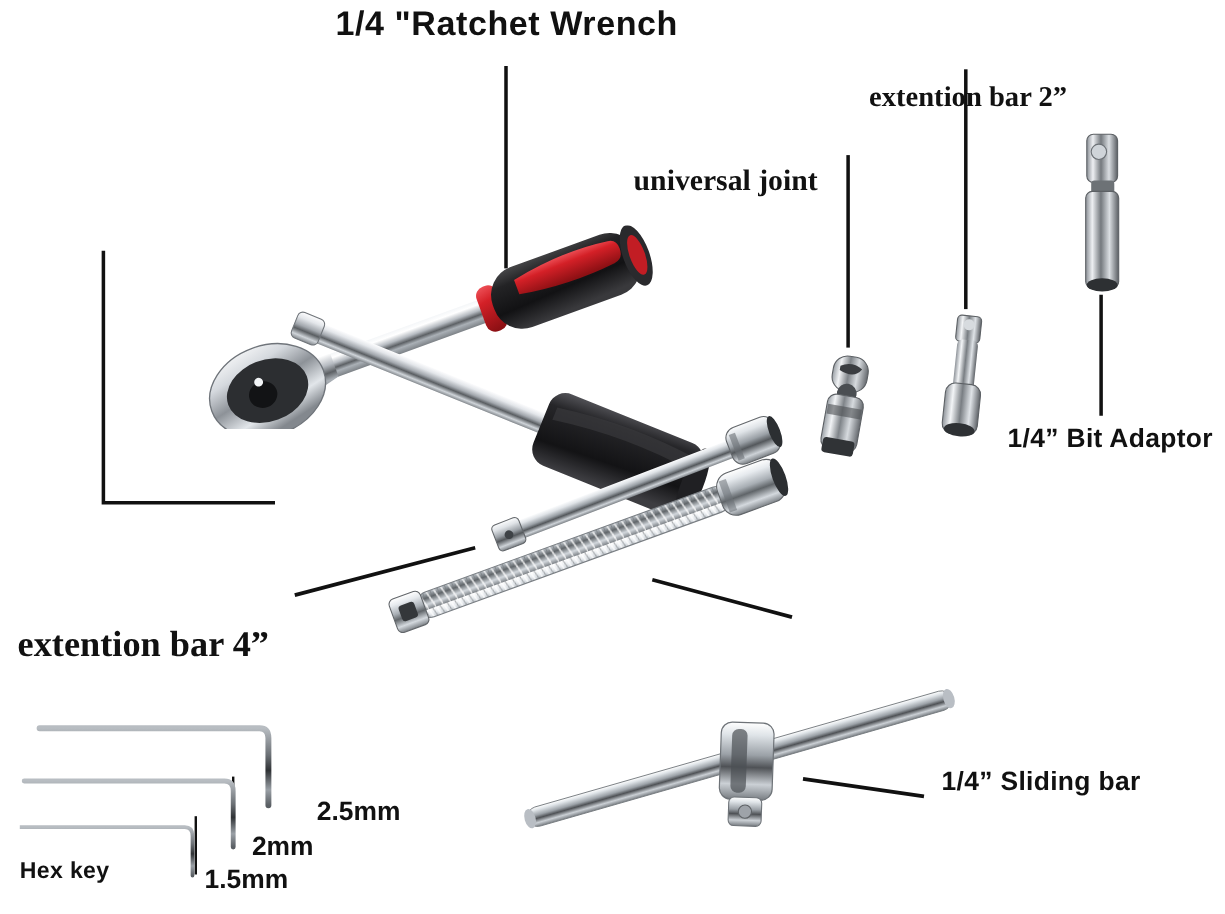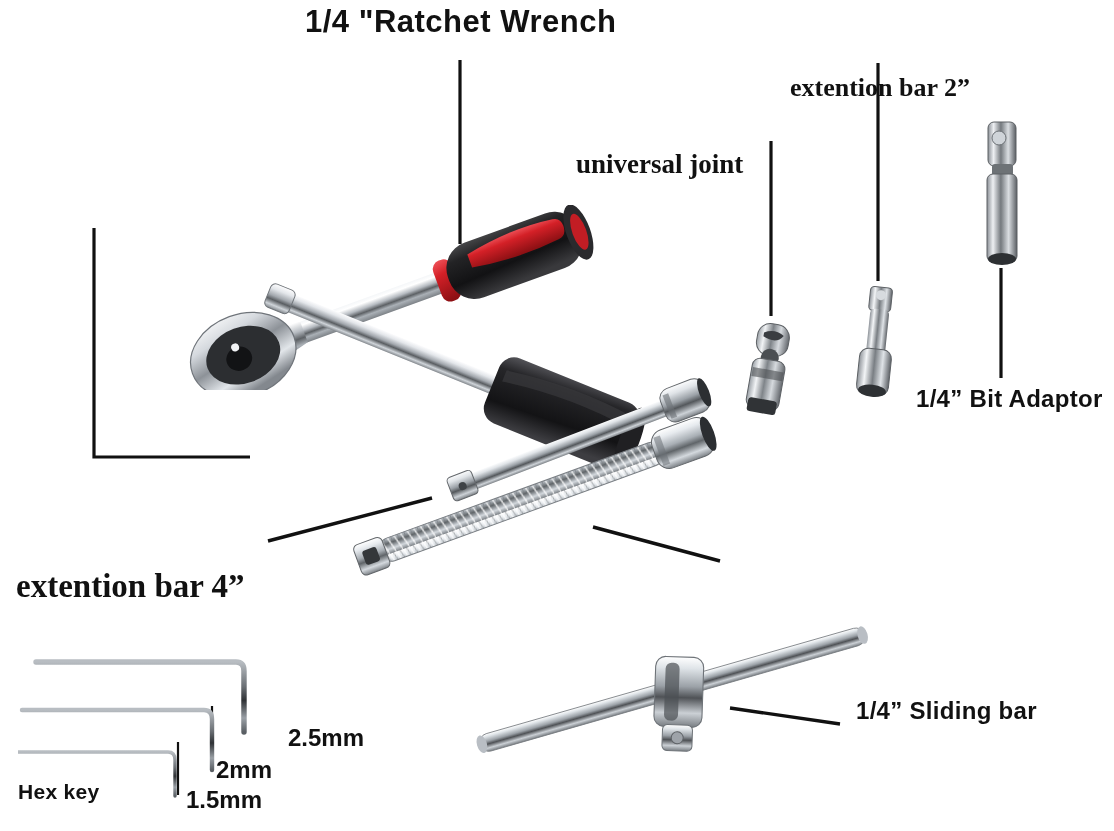--- a/index.html
+++ b/index.html
@@ -15,21 +15,21 @@
   .l-ratchet  {left:305px; top:6px;   font-size:31px; letter-spacing:.5px;}
   .l-spinner  {left:10px;  top:164px; font-size:30px; letter-spacing:.5px;}
   .l-univ     {left:576px; top:104px; font-size:27px;}
   .l-ext2     {left:790px; top:28px;  font-size:26px;}
   .l-bit      {left:916px; top:387px; font-size:24px; letter-spacing:.3px;}
   .l-ext4     {left:16px;  top:523px; font-size:33px;}
   .l-soft     {left:721px; top:527px; font-size:29px; letter-spacing:.2px;}
   .l-slide    {left:856px; top:699px; font-size:24px; letter-spacing:.3px;}
   .l-hex      {left:18px;  top:781px; font-size:21px; letter-spacing:.3px;}
   .l-15       {left:186px; top:788px; font-size:24px;}
-  .l-2        {left:216px; top:758px; font-size:24px;}
+  .l-2        {left:229px; top:758px; font-size:24px;}
   .l-25       {left:252px; top:726px; font-size:24px;margin-left:36px;}
 
   svg.leaders{position:absolute;left:0;top:0;width:1114px;height:831px;pointer-events:none;}
 
   
   .obj{position:absolute;}
 </style>
 </head>
 <body>
 

